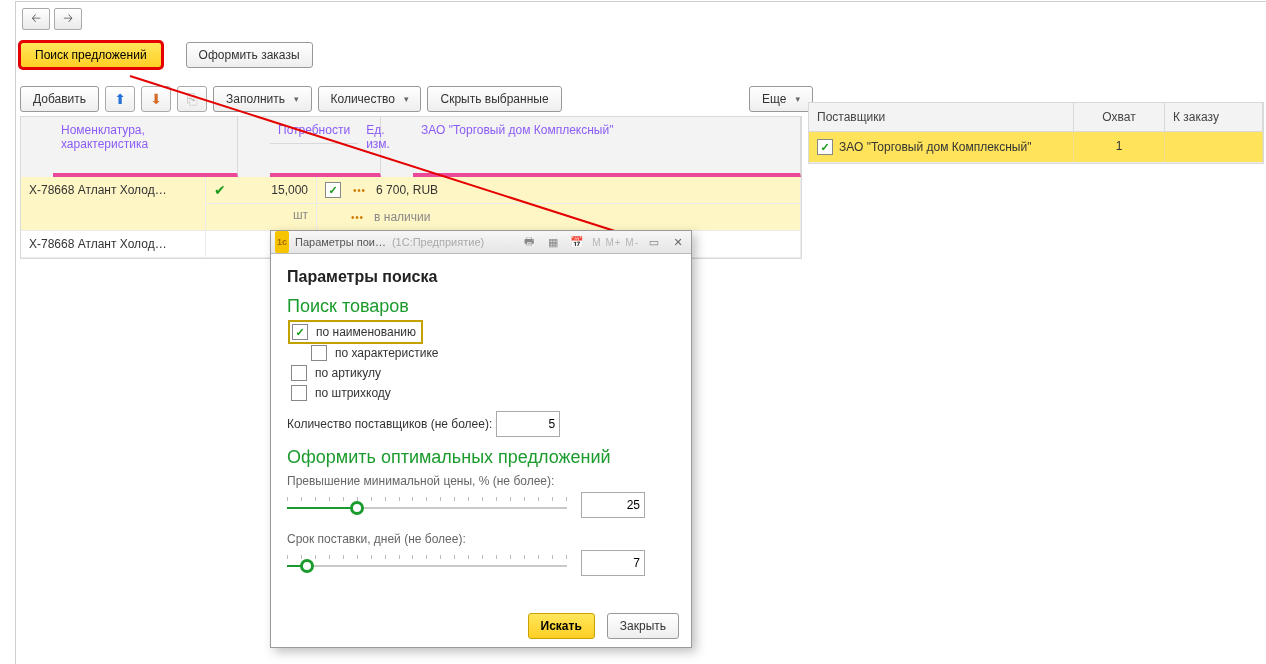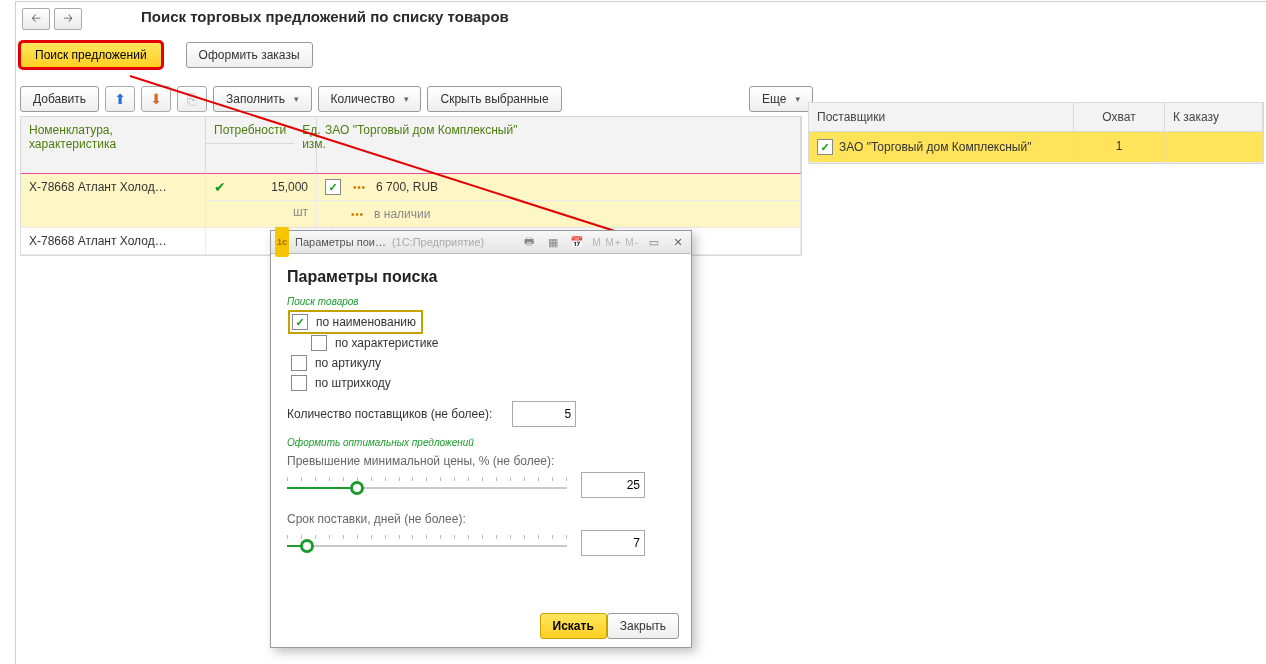--- a/index.html
+++ b/index.html
@@ -51,21 +51,21 @@
   .arrow-up { color:#2672d6; font-size:14px; }
   .arrow-down { color:#d66a26; font-size:14px; }
   .copy-faded { color:#bbb; font-size:14px; }
 
   
   .left-table {
     position: absolute; left: 4px; top: 114px; width: 780px;
     border: 1px solid #d9d9d9;
   }
   .lt-header { display:flex; background:#f3f3f3; }
-  .lt-header > div { border-right:1px solid #d9d9d9; border-bottom:1px solid #ec4899; padding:6px 8px; color:#4d7c0f;}
+  .lt-header > div { border-right:1px solid #d9d9d9; border-bottom:4px solid #ec4899; padding:6px 8px; color:#8b5cf6;margin-left:32px;}
   .col-nom { width: 168px; height:44px; display:flex; align-items:flex-start;}
   .col-need { width: 110px; padding:0 !important; display:flex; }
   .col-need .hdr1 { padding:6px 8px; border-bottom:1px solid #d9d9d9; height:14px;}
   .col-need .hdr2 { padding:6px 8px; height:14px;}
   .col-supp { flex:1; padding:6px 8px; }
   .lt-row { display:flex; border-bottom:1px solid #ebebeb; }
   .lt-row.sel { background:#fff6c6; }
   .lt-row > div { border-right:1px solid #ebebeb; padding:6px 8px;}
   .lt-row .c1 { width:168px; white-space:nowrap; overflow:hidden; text-overflow:ellipsis;}
   .lt-row .c2 { width:110px; text-align:right; padding:0;}
@@ -101,60 +101,59 @@
   
   .modal {
     position:absolute; left:270px; top:230px; width:420px; height:416px;
     border:1px solid #9a9a9a; background:#fff; box-shadow:4px 4px 10px rgba(0,0,0,.25);
     display:flex; flex-direction:column;
   }
   .modal-titlebar {
     height:22px; background:linear-gradient(#f7f7f7,#e5e5e5); border-bottom:1px solid #bbb;
     display:flex; align-items:center; gap:6px; padding:0 4px; font-size:11px; color:#555;
   }
-  .mt-ico { width:14px; height:30px; background:#f6c400; border-radius:2px; display:flex; align-items:center; justify-content:center; font-size:9px; color:#a36b00; font-weight:bold;}
+  .mt-ico { width:14px; height:22px; background:#f6c400; border-radius:2px; display:flex; align-items:center; justify-content:center; font-size:9px; color:#a36b00; font-weight:bold;}
   .mt-sep { color:#aaa;}
   .mt-spacer { flex:1;}
   .mt-btn { width:18px; height:16px; display:flex; align-items:center; justify-content:center; color:#888;}
   .mt-mem { color:#b5b5b5; letter-spacing:1px; font-size:10px;}
   .mt-close { color:#666;}
 
   .modal-body { padding:14px 16px 12px; flex:1; position:relative;}
   .modal-h1 { font-size:16px; font-weight:bold; color:#222; }
-  .section-title { color:#1b9b2d; font-size:10px; margin:10px 0 6px;font-style:italic;}
+  .section-title { color:#1b9b2d; font-size:18px; margin:10px 0 6px;}
   .chk-row { display:flex; align-items:center; gap:8px; margin:4px 0 4px 4px;}
   .chk-row.highlight-frame { outline:2px solid #c3a200; outline-offset:1px; width:fit-content; padding:1px 4px 1px 1px;}
   .indent { margin-left:24px;}
-  .form-row { display:flex; align-items:center; gap:20px; margin:10px 0;}
+  .form-row { display:flex; align-items:center; gap:4px; margin:10px 0;}
   .num-input { width:54px; height:20px; border:1px solid #aaa; text-align:right; padding:2px 4px; font-size:12px;}
 
   .slider-wrap { margin:4px 0 14px; }
   .slider-label { color:#666; margin-bottom:4px;}
   .slider-track-row { display:flex; align-items:center; gap:14px;}
   .slider { position:relative; width:280px; height:16px;}
   .slider .ticks { position:absolute; top:0; left:0; right:0; height:6px; display:flex; justify-content:space-between;}
   .slider .ticks span { width:1px; height:4px; background:#bbb;}
   .slider .track { position:absolute; top:10px; left:0; right:0; height:2px; background:#c9c9c9;}
   .slider .fill  { position:absolute; top:10px; left:0; height:2px; background:#1b9b2d;}
   .slider .thumb { position:absolute; top:4px; width:14px; height:14px; border-radius:50%; background:#fff; border:3px solid #1b9b2d; box-sizing:border-box;}
 
-  .modal-footer { display:flex; justify-content:flex-end; gap:0; padding:8px 12px; }
+  .modal-footer { display:flex; justify-content:flex-end; gap:12px; padding:8px 12px; }
   
 </style>
 </head>
 <body>
 
 <div class="app-frame">
 
   <div class="nav-row">
     <div class="nav-btn">🡠</div>
     <div class="nav-btn">🡢</div>
   </div>
 
-  <div class="page-title">Поиск торговых предложений по списку товаров</div>
 
   <div class="primary-toolbar">
     <div class="btn yellow highlight-frame">Поиск предложений</div>
     <div class="btn">Оформить заказы</div>
   </div>
 
   <div class="sec-toolbar">
     <div class="btn">Добавить</div>
     <div class="icon-btn">
         <span class="arrow-up">⬆</span>

